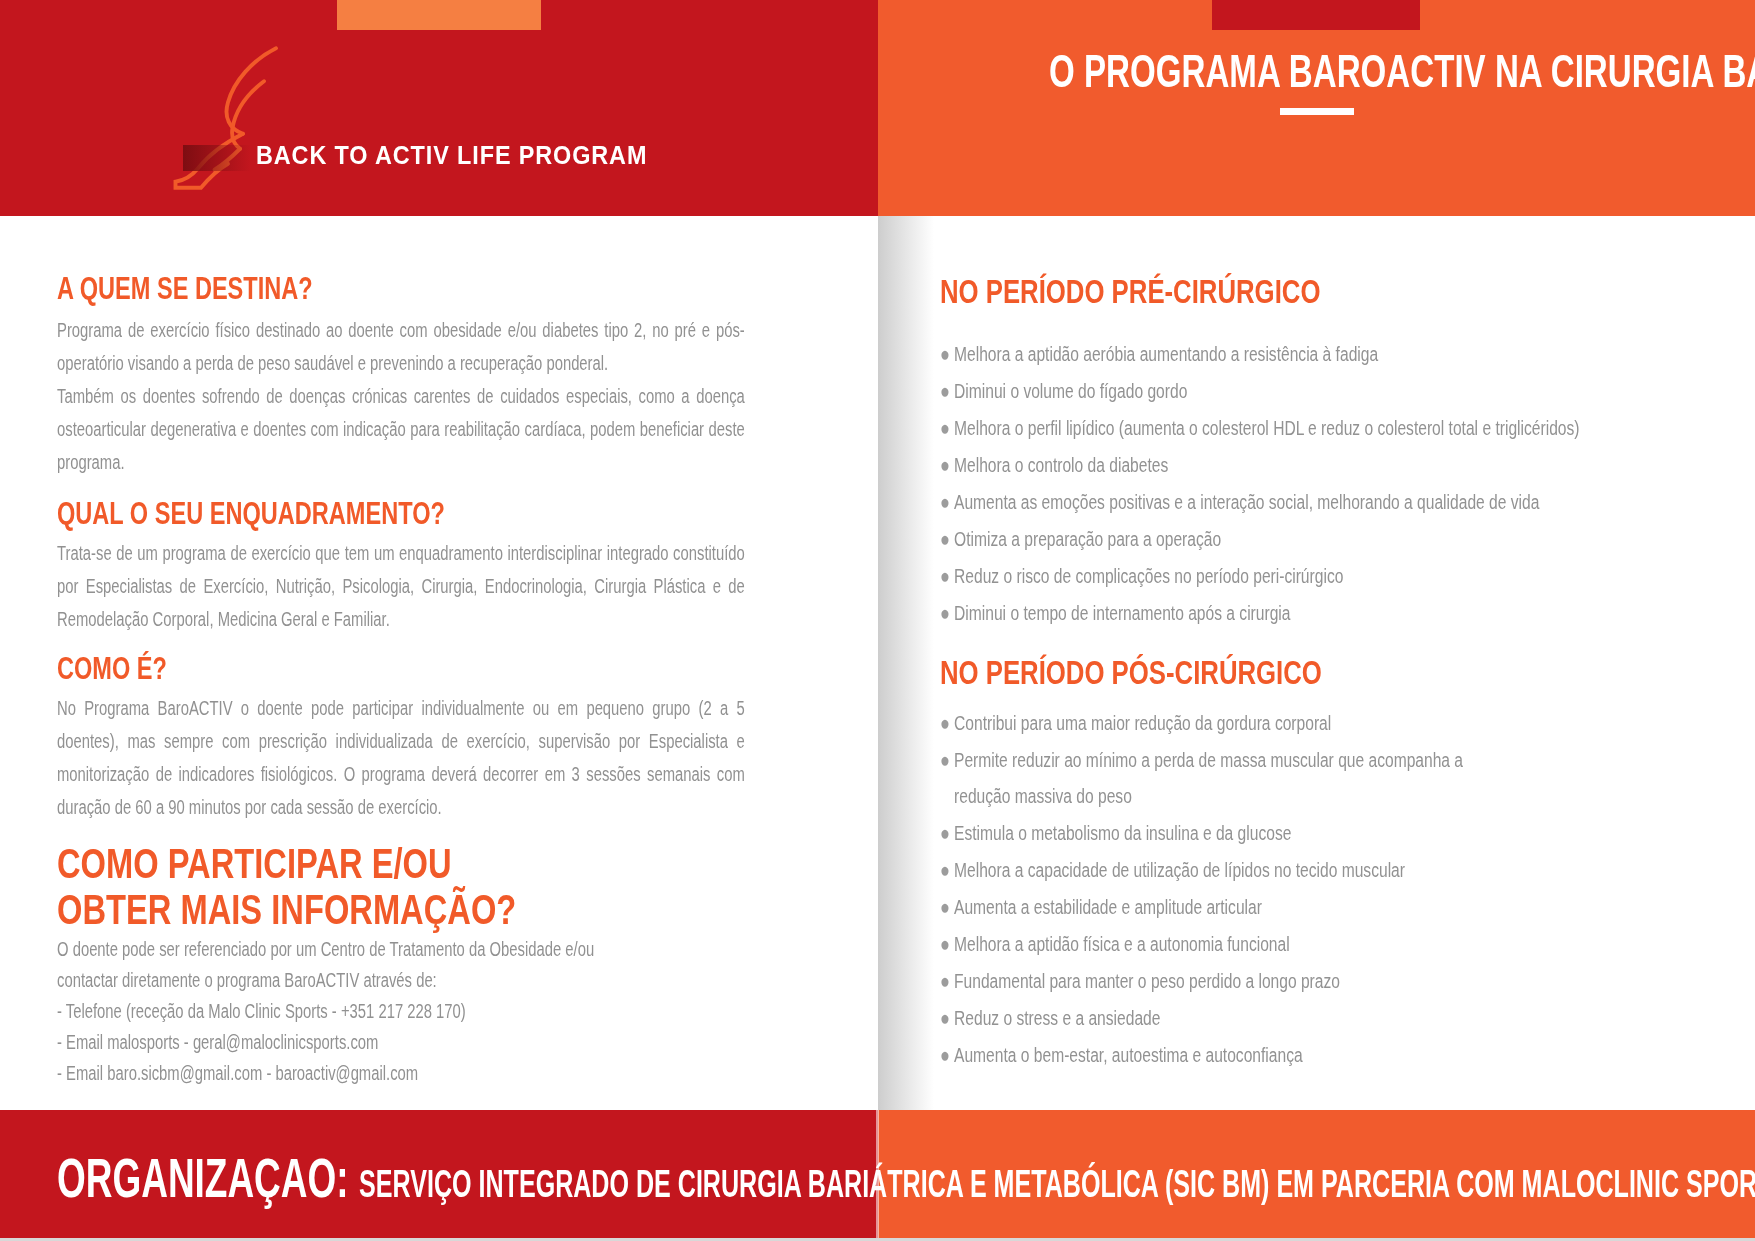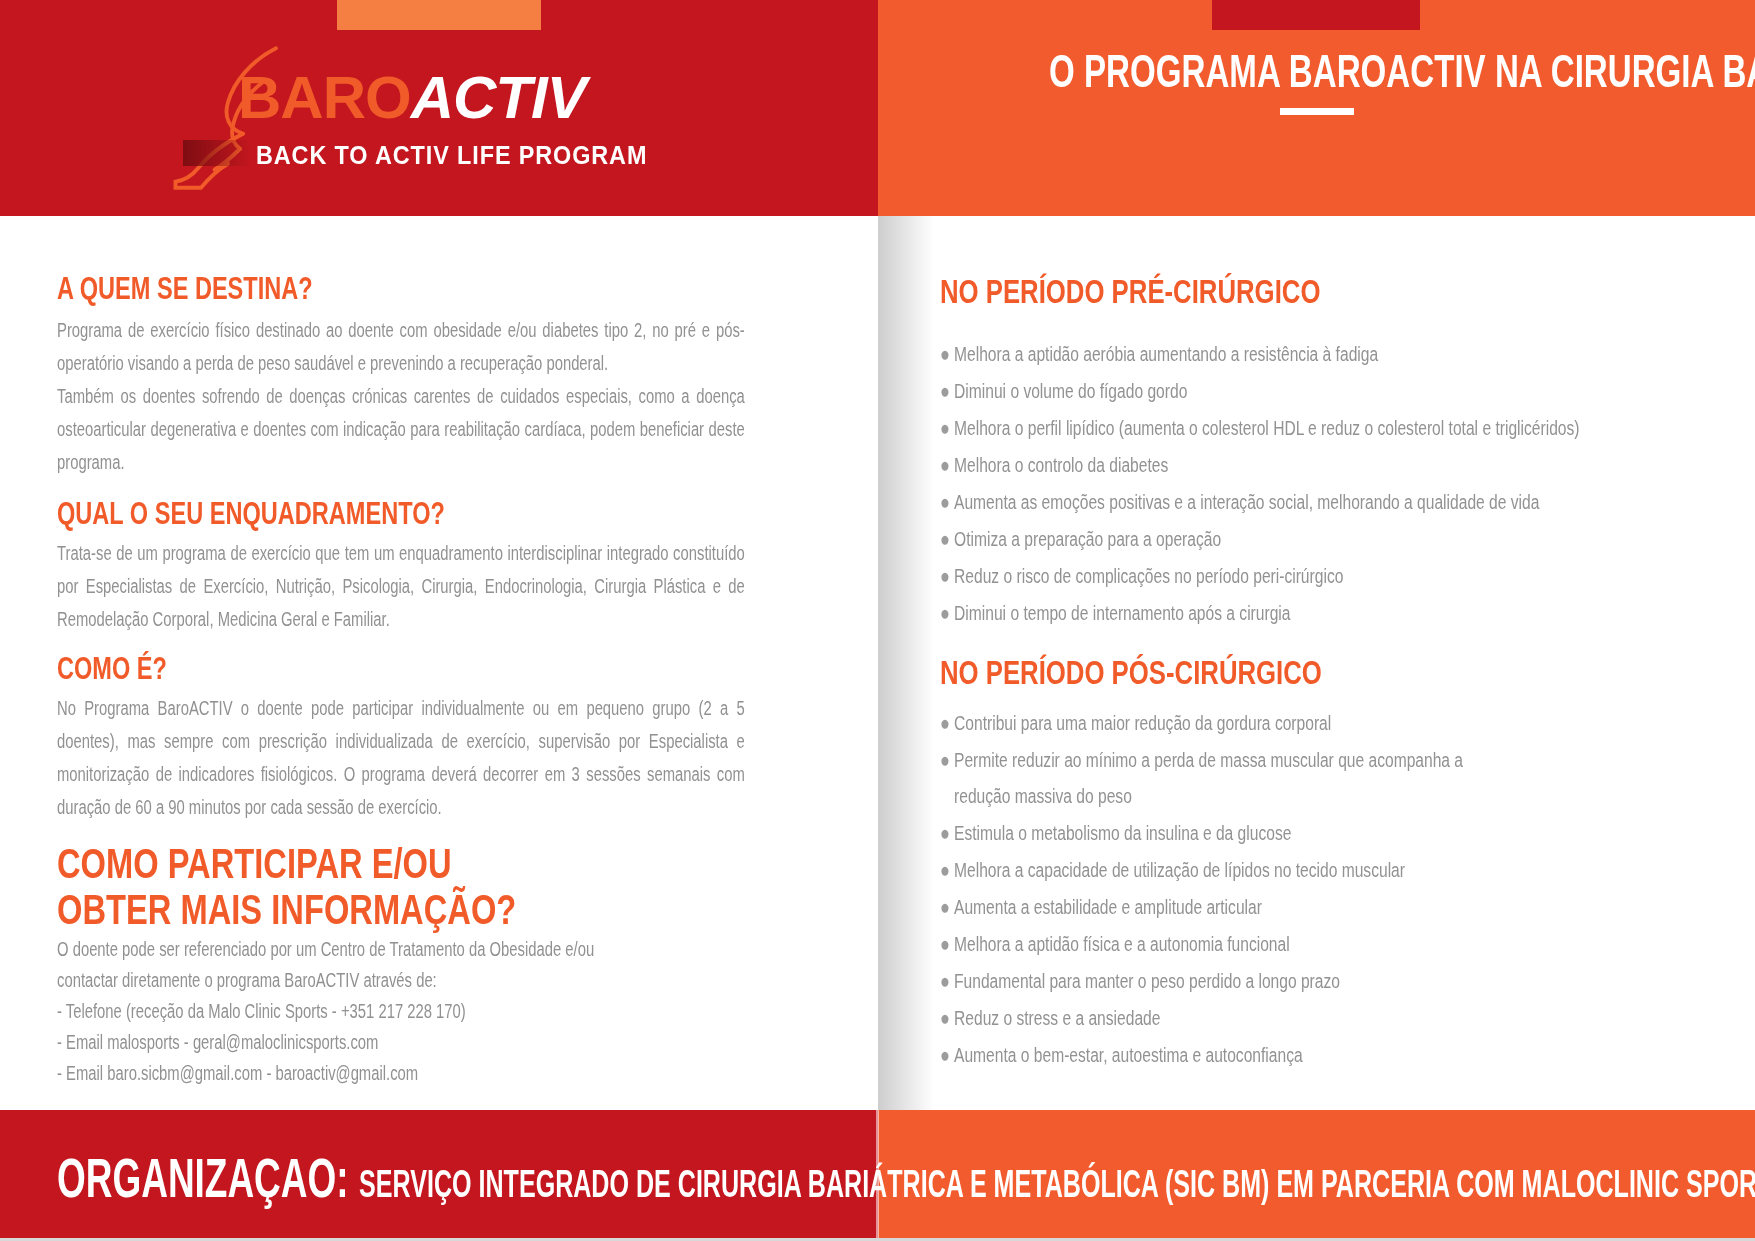--- a/index.html
+++ b/index.html
@@ -12,21 +12,21 @@
   .header-right { position:absolute; left:878px; top:0; width:877px; height:216px; background:#F15B2D; }
   .tab-left  { position:absolute; left:337px;  top:0; width:204px; height:30px; background:#F57F42; }
   .tab-right { position:absolute; left:1212px; top:0; width:208px; height:30px; background:#C3161E; }
 
   .runner-svg { position:absolute; left:168px; top:42px; }
 
   .logo-text { position:absolute; left:238px; top:66px; white-space:nowrap; font-weight:bold; font-size:60px; line-height:64px; }
   .logo-baro  { color:#F15A29; letter-spacing:-1px; }
   .logo-activ { color:#ffffff; font-style:italic; letter-spacing:-1px; }
 
-  .logo-sub-row { position:absolute; left:183px; top:140px; display:flex; align-items:flex-start; }
+  .logo-sub-row { position:absolute; left:183px; top:140px; display:flex; align-items:flex-end; }
   .logo-swatch { width:68px; height:26px; margin-right:5px;
                  background:linear-gradient(to right, #7E0D12, rgba(195,22,30,0)); }
   .logo-subtitle { color:#ffffff; font-weight:bold; font-size:26px; letter-spacing:1px;
                    transform:scaleX(0.9); transform-origin:left center; white-space:nowrap; }
 
   .rh-block { position:absolute; left:878px; top:46px; width:877px; text-align:center; }
   .rh-title { color:#ffffff; font-weight:bold; font-size:46px; line-height:50px; white-space:nowrap;
               display:inline-block; transform:scaleX(0.72); transform-origin:center; }
   .rh-divider { width:74px; height:7px; background:#ffffff; margin:12px auto 14px auto; }
   .rh-question { color:#BC1218; font-weight:bold; font-size:48px; line-height:50px; white-space:nowrap;
@@ -86,23 +86,20 @@
 
   <svg class="runner-svg" width="135" height="158" viewBox="0 0 90 105">
     <g fill="none" stroke="#F15A29" stroke-width="2.6" stroke-linecap="round">
       <path d="M72,4 C56,12 44,26 40,40 C37,50 41,58 50,61"></path>
       <path d="M64,26 C52,35 45,46 43,57 C42,63 44,68 48,71"></path>
       <path d="M50,61 C40,66 28,74 20,84 C16,89 11,92 5,93 L5,97 L22,97 C27,91 33,85 40,81"></path>
       <path d="M48,71 C42,77 36,82 31,85"></path>
     </g>
   </svg>
 
-  <div class="logo-text">
-    <span class="logo-baro">BARO</span><span class="logo-activ">ACTIV</span>
-  </div>
   <div class="logo-sub-row">
     <div class="logo-swatch"></div>
     <div class="logo-subtitle">BACK TO ACTIV LIFE PROGRAM</div>
   </div>
 
   <div class="rh-block">
     <div><span class="rh-title">O PROGRAMA BAROACTIV NA CIRURGIA BARIÁTRICA</span></div>
     <div class="rh-divider"></div>
   </div>
 

